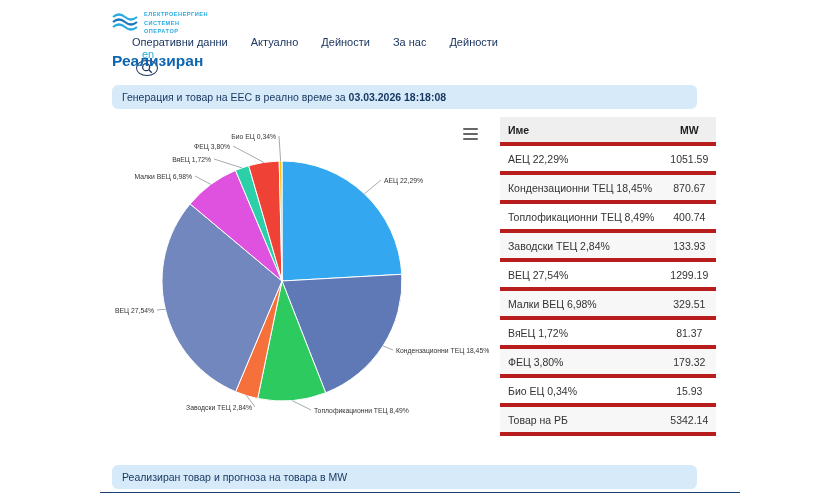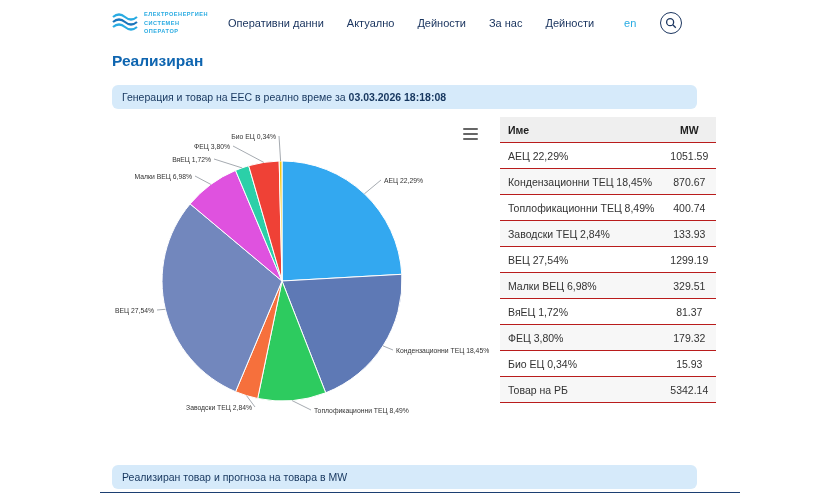--- a/index.html
+++ b/index.html
@@ -1,21 +1,21 @@
 <!DOCTYPE html>
 <html><head>
 <meta charset="utf-8">
 <style>
   * { margin:0; padding:0; box-sizing:border-box; }
   html,body { background:#ffffff; }
   body { font-family:"Liberation Sans", sans-serif; color:#17365d; }
   #app { width:840px; height:493px; overflow:hidden; background:#fff; position:relative; }
 
   
-  .navbar { display:flex; align-items:center; padding:10px 0 4px 112px; height:40px; }
+  .navbar { display:flex; padding:10px 0 4px 112px; height:40px;flex-direction:column; }
   .logo { display:flex; align-items:center; gap:6px; text-decoration:none; cursor:pointer; }
   .logo-text { display:flex; flex-direction:column; font-size:5.6px; line-height:1.55;
                color:#29abe2; letter-spacing:.5px; text-transform:uppercase; font-weight:bold; }
   .nav-links { display:flex; gap:23px; margin-left:20px; }
   .nav-links a { font-size:11px; color:#1c3660; text-decoration:none; cursor:pointer; }
   .lang { margin-left:30px; font-size:11px; color:#29abe2; text-decoration:none; cursor:pointer; }
   .search-btn { margin-left:24px; width:22px; height:22px; border-radius:50%;
                 border:1.5px solid #1c3660; background:transparent; cursor:pointer;
                 display:flex; align-items:center; justify-content:center; padding:0; }
 
@@ -28,21 +28,21 @@
 
   .content { display:flex; margin-top:6px; }
   .chart-panel { width:380px; height:340px; position:relative; }
   .context-btn { position:absolute; top:8px; right:12px; background:none; border:none;
                  cursor:pointer; padding:2px; }
   .hamburger i { display:block; width:15px; height:2px; background:#666; margin:3px 0; border-radius:1px; }
   .pie-label { font-size:6.8px; fill:#333; }
 
   .table-wrap { margin-left:8px; width:190px; margin-top:2px; }
   table { width:100%; border-collapse:collapse; font-size:10.5px; color:#333; }
-  th, td { padding:6.5px 8px; border-bottom:1px solid #b91c1c; text-align:left;
+  th, td { padding:6.5px 8px; border-bottom:4px solid #b91c1c; text-align:left;
            white-space:nowrap; overflow:hidden; }
   thead th { font-weight:bold; color:#222; background:#efefef; }
   .num { text-align:center; }
   tbody tr:nth-child(even) { background:#f7f7f7; }
 
   .banner2 { margin-top:10px; }
   .footer-bar { width:640px; height:12px; margin:3px auto 0; background:#1c3f72; }
 </style>
 </head>
 <body>

